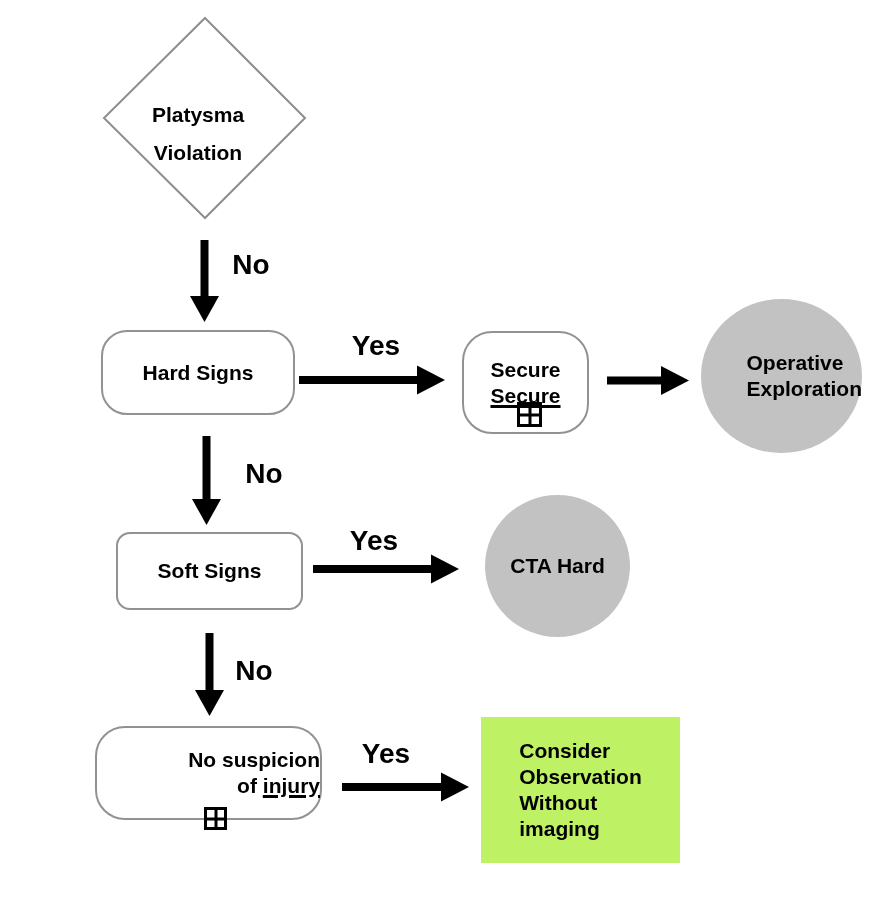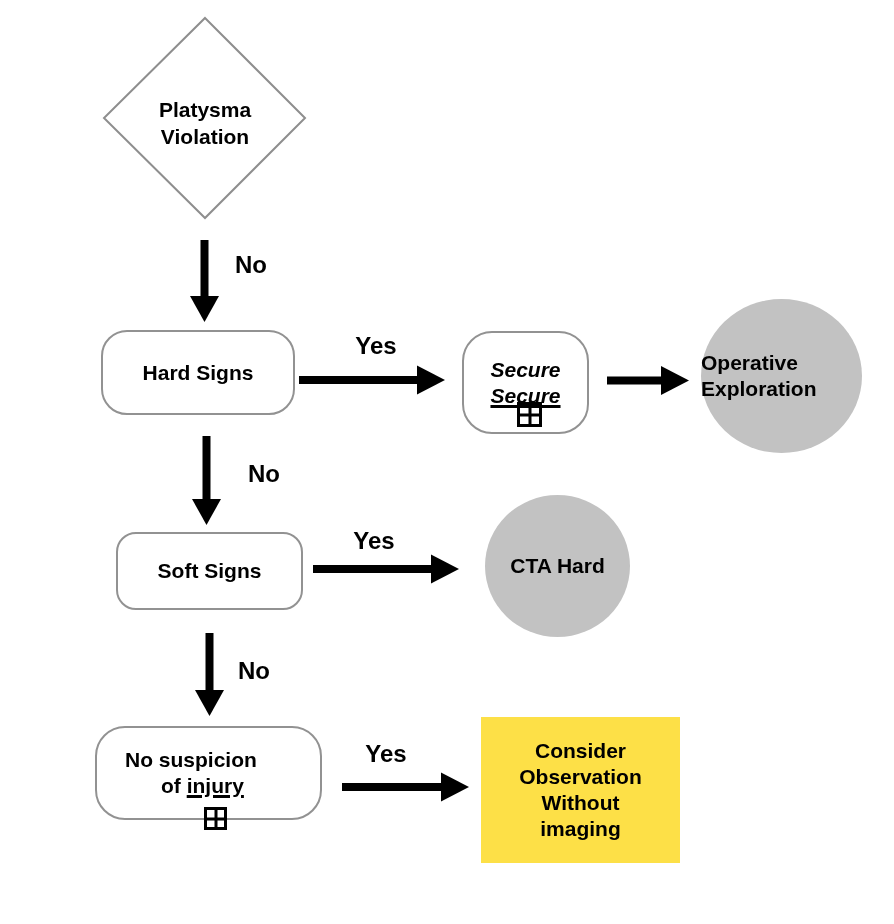--- a/index.html
+++ b/index.html
@@ -18,41 +18,40 @@
     left: 0; top: 0;
     width: 894px; height: 924px;
   }
   .node {
     position: absolute;
     box-sizing: border-box;
     display: flex;
     flex-direction: column;
     align-items: center;
     justify-content: center;
-    text-align: center;
     font-size: 21px;
     line-height: 26px;
   }
   .process {
     background: #ffffff;
     border: 2px solid #929292;
   }
   .terminal-circle {
     background: #c2c2c2;
     border-radius: 50%;
   }
   .terminal-rect {
-    background: #fde047;
+    background: #bef264;
   }
   .pre { white-space: pre-line; }
-  .left-align { text-align: left; align-items: flex-start; }
+  .left-align { text-align: left; align-items: flex-end; }
   .edge-label {
     position: absolute;
     transform: translate(-50%, -50%);
-    font-size: 24px;
+    font-size: 28px;
     line-height: 22px;
     white-space: nowrap;
   }
   .u {
     text-decoration: underline;
     text-decoration-thickness: 2.5px;
     text-underline-offset: 2px;
   }
   .w-prefix { margin-right: 0.28em; margin-left: 36px; }
   .plusbox {
@@ -72,25 +71,25 @@
   .plusbox::after {
     content: "";
     position: absolute;
     top: 0; bottom: 0; left: 50%;
     width: 3px;
     transform: translateX(-50%);
     background: #000000;
   }
   .diamond-label {
     position: absolute;
-    left: 104px; top: 96px;
+    left: 97px; top: 96px;
     width: 202px;
     text-align: center;
     font-size: 21px;
-    line-height: 27px;
+    line-height: 38px;
   }
 </style>
 </head>
 <body>
 
 <div class="canvas">
 
   <svg class="layer" viewBox="0 0 894 924" xmlns="http://www.w3.org/2000/svg">
 
     <polygon points="205,18 305,118 205,218 104,118" fill="#ffffff" stroke="#8e8e8e" stroke-width="2"></polygon>
@@ -131,32 +130,32 @@
     </g>
   </svg>
 
   <div class="diamond-label pre">Platysma
 Violation</div>
 
   <div class="node process" style="left:101px; top:330px; width:194px; height:85px; border-radius:26px;">
     <div>Hard Signs</div>
   </div>
 
-  <div class="node process" style="left:462px; top:331px; width:127px; height:103px; border-radius:30px;font-style:italic;">
+  <div class="node process" style="left:462px; top:331px; width:127px; height:103px; border-radius:30px;">
     <div>Secure</div>
     <div class="u">Secure</div>
   </div>
   <div class="plusbox" style="left:517px; top:402px; width:25px; height:25px;"></div>
 
   <div class="node terminal-circle left-align" style="left:701px; top:299px; width:161px; height:154px;">
     <div class="pre">Operative
 Exploration</div>
   </div>
 
-  <div class="node process" style="left:116px; top:532px; width:187px; height:78px; border-radius:20px;">
+  <div class="node process" style="left:116px; top:532px; width:187px; height:78px; border-radius:14px;">
     <div>Soft Signs</div>
   </div>
 
   <div class="node terminal-circle" style="left:485px; top:495px; width:145px; height:142px;">
     <div>CTA Hard</div>
   </div>
 
   <div class="node process left-align" style="left:95px; top:726px; width:227px; height:94px; border-radius:30px; padding-left:28px;">
     <div>No suspicion</div>
     <div>

